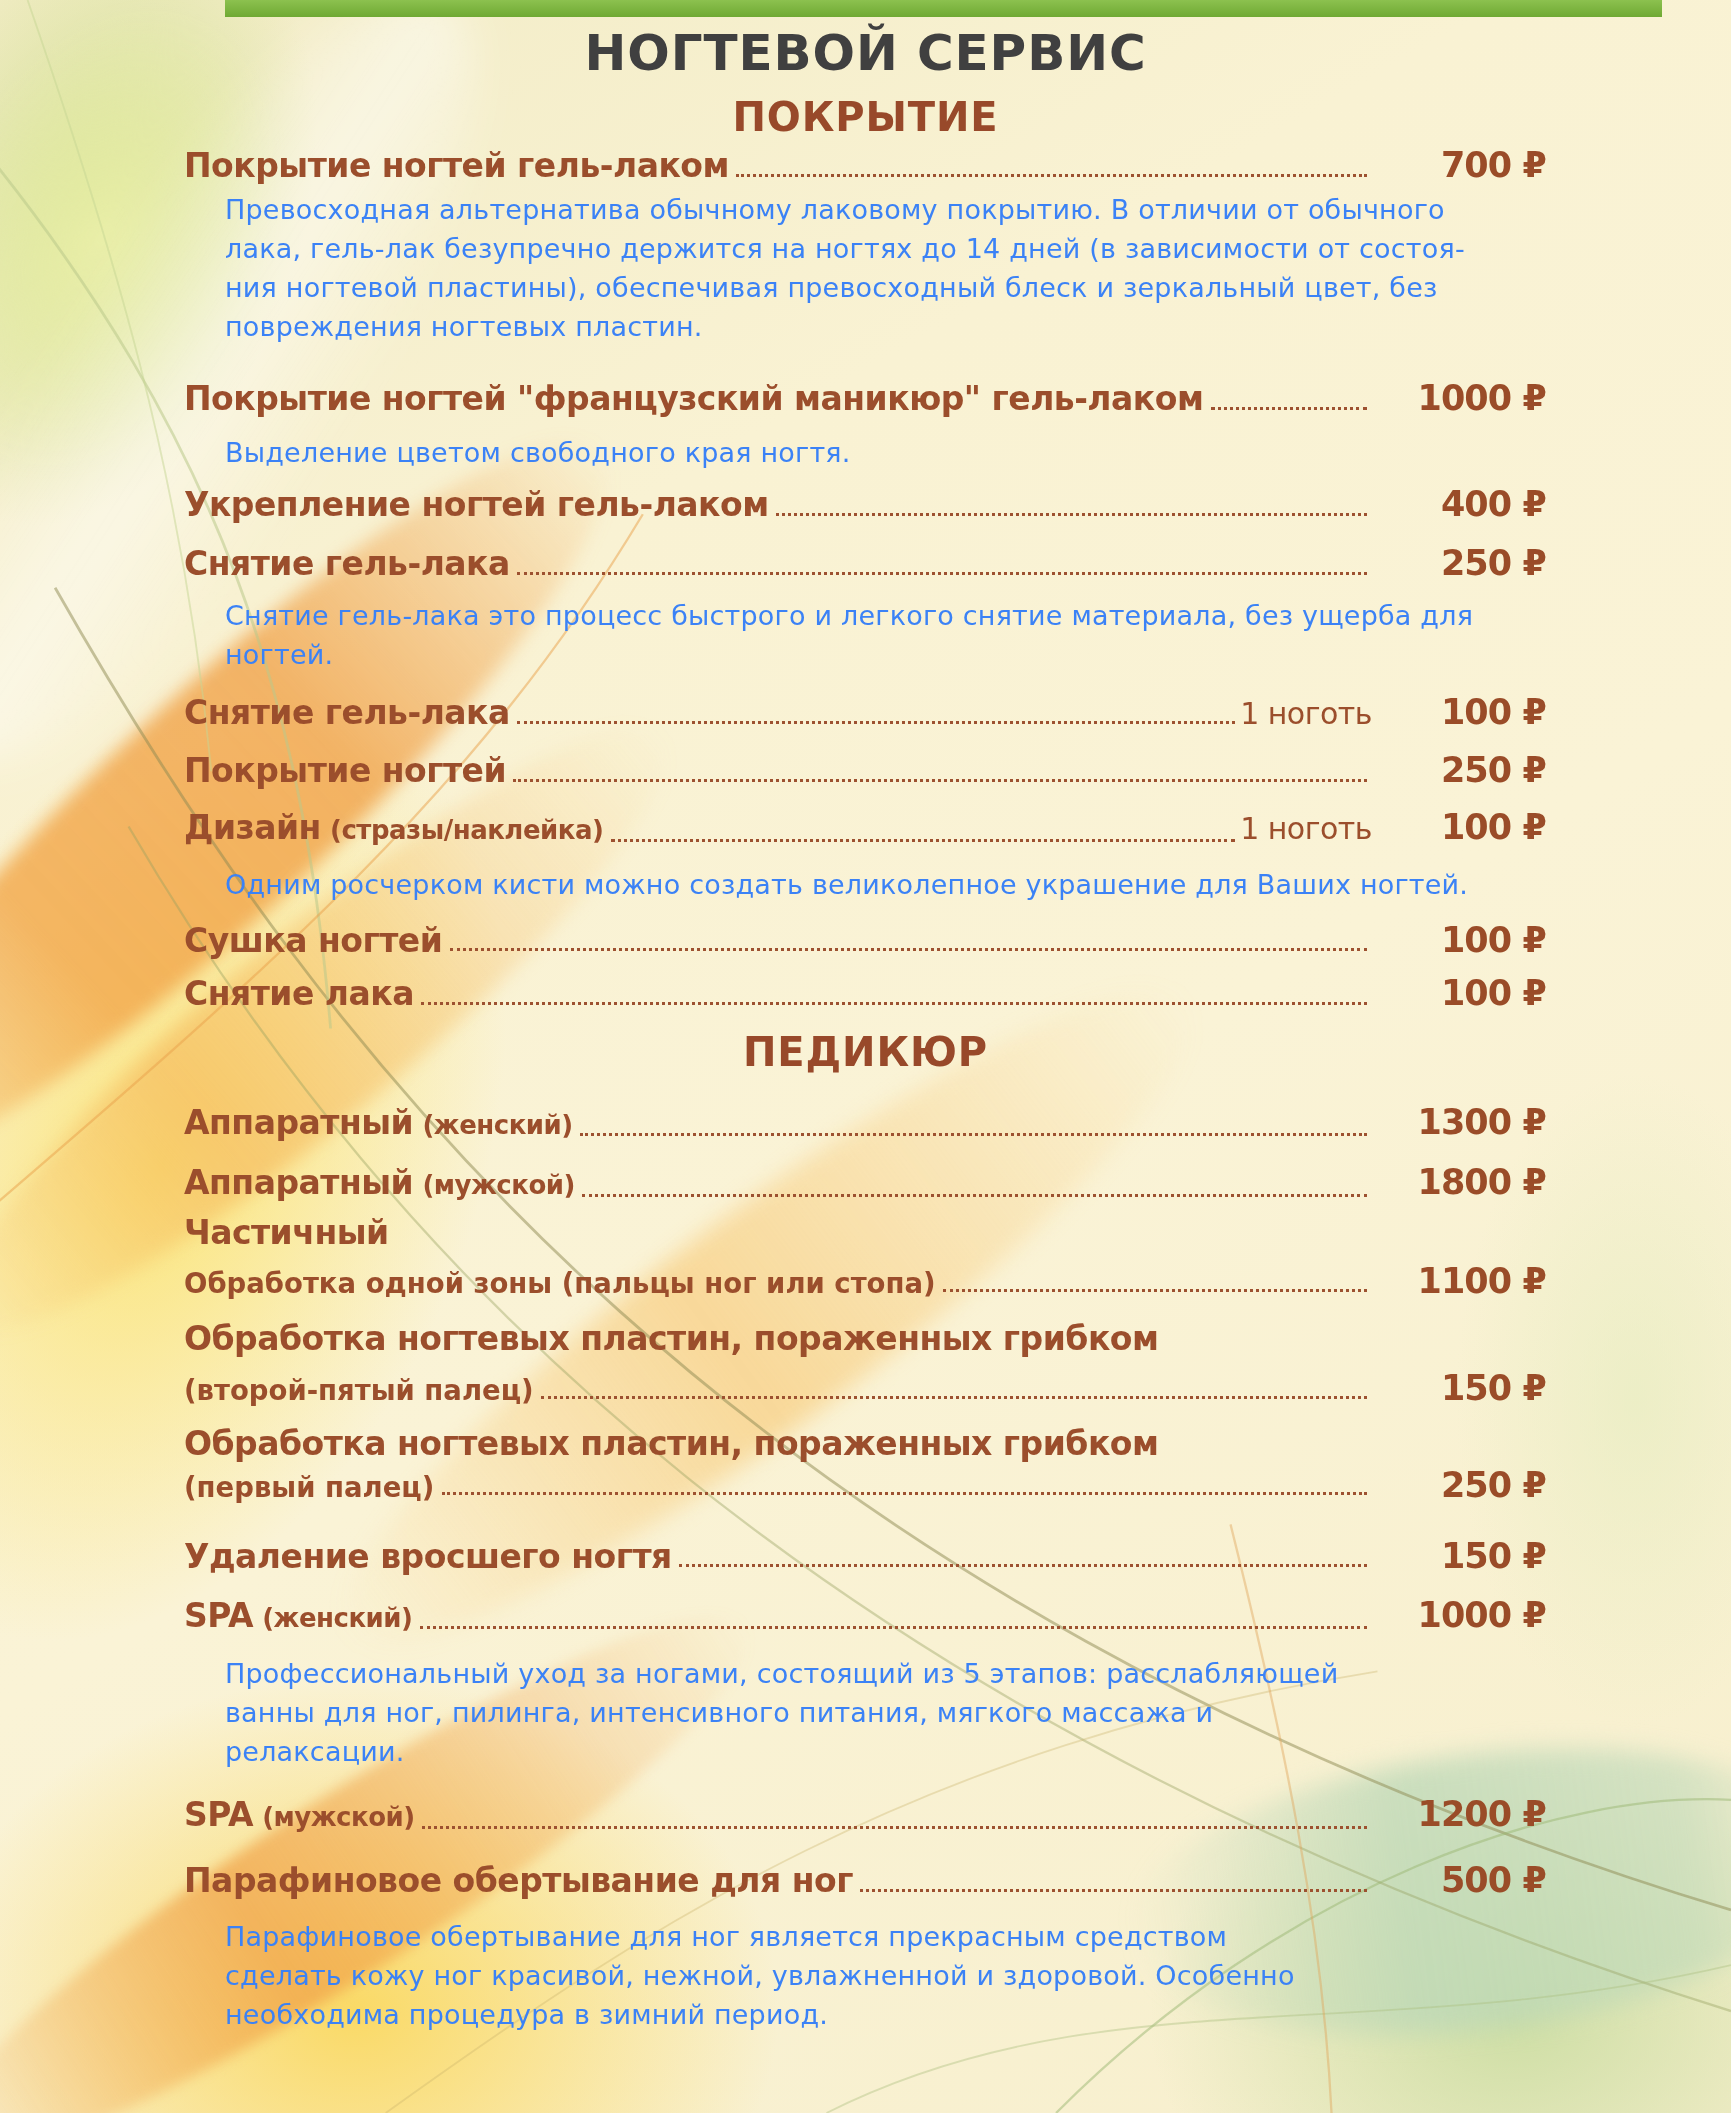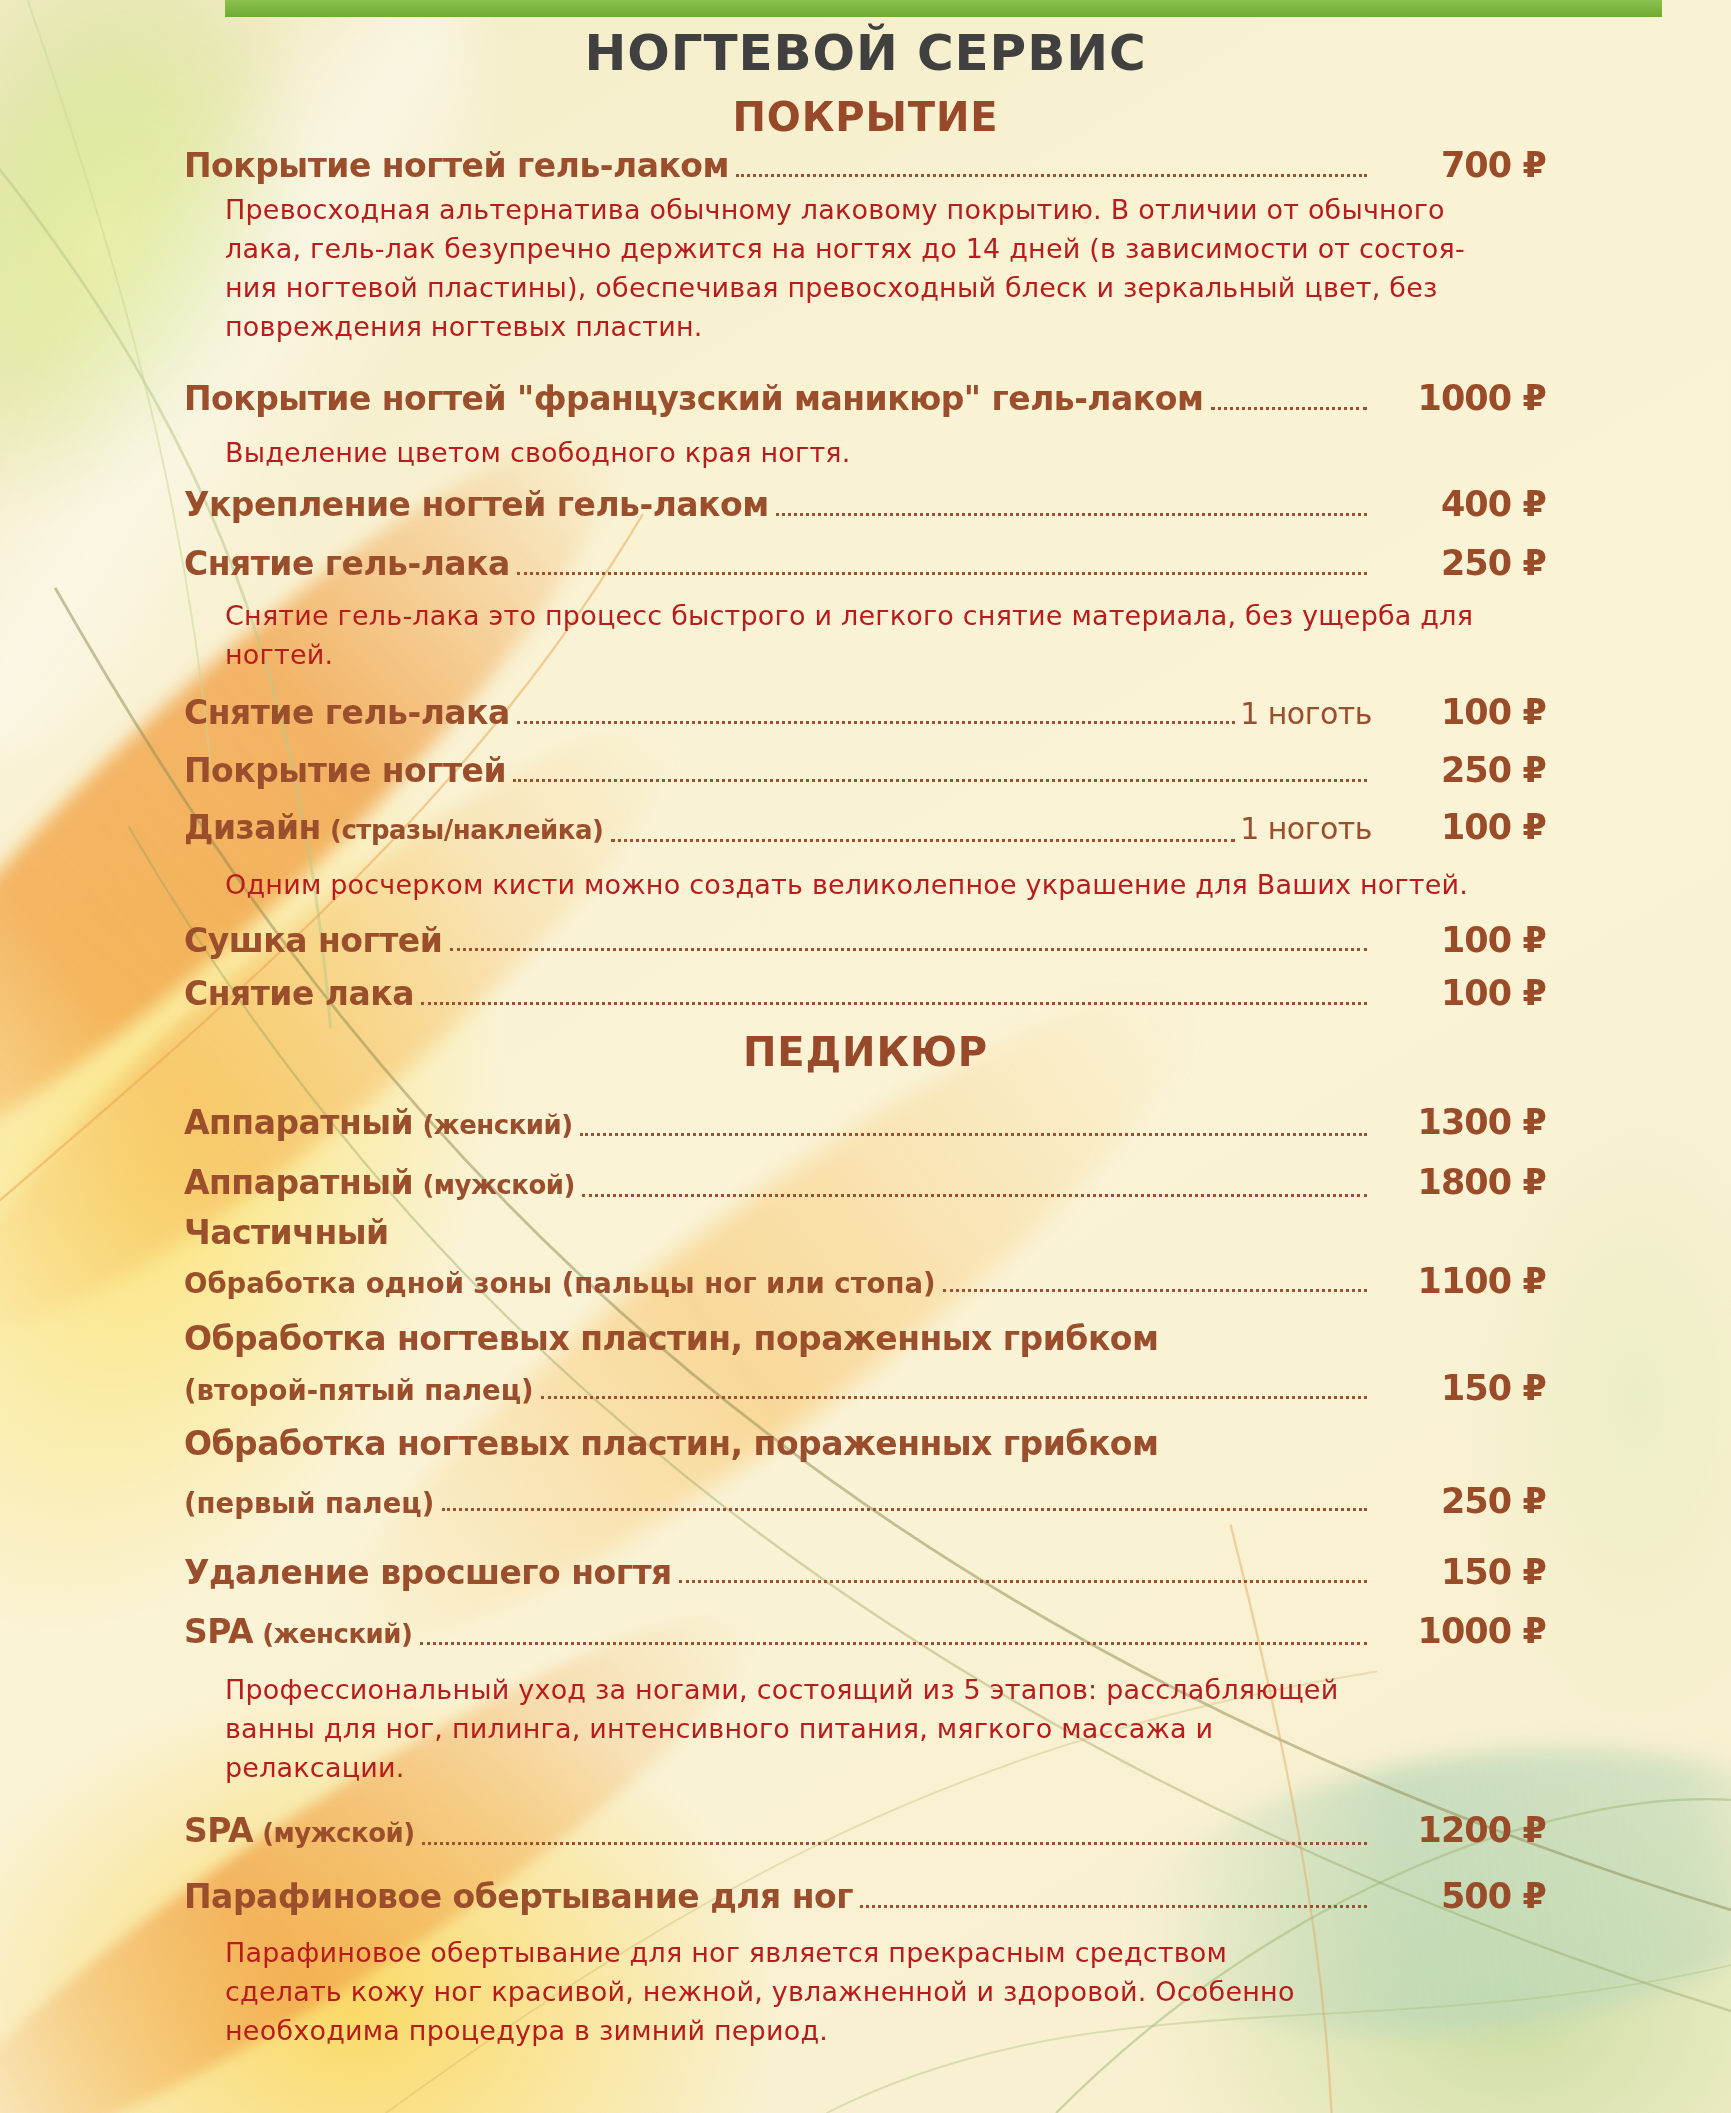--- a/index.html
+++ b/index.html
@@ -49,21 +49,21 @@
       color:#9b4e2c;letter-spacing:-0.5px;white-space:nowrap;}
   .row .name{flex:0 0 auto;}
   .row .paren{font-size:26px;margin-left:9.2px;}
   .row.small{font-size:27.5px;line-height:33px;}
   .row.small .name{letter-spacing:0;}
   .leader{flex:1 1 auto;min-width:22px;align-self:flex-end;height:0;margin:0 5.5px 8.3px 7.3px;
       border-bottom:3.7px dotted #9d5130;}
   .noleader{flex:1 1 auto;}
   .unit{flex:0 0 auto;font-weight:normal;font-size:30px;}
   .price{flex:0 0 174px;text-align:right;font-size:35px;letter-spacing:-0.9px;color:#9a4c28;}
-  .desc{margin-left:41px;font-size:27px;line-height:39px;font-weight:normal;color:#b91c1c;
+  .desc{margin-left:41px;font-size:27px;line-height:39px;font-weight:normal;color:#3b82f6;
       letter-spacing:0.2px;white-space:nowrap;}
 </style>
 </head>
 <body>
 
 <div class="bg">
   <div class="w w1"></div>
   <div class="w w2"></div>
   <div class="w w3"></div>
   <div class="w w4"></div>
@@ -210,21 +210,21 @@
       <span class="name">(второй-пятый палец)</span>
       <span class="leader"></span>
       <span class="price">150 ₽</span>
     </div>
 
     <div class="row" style="margin-top:16.5px">
       <span class="name">Обработка ногтевых пластин, пораженных грибком</span>
       <span class="noleader"></span>
     </div>
 
-    <div class="row small" style="margin-top:22px">
+    <div class="row small" style="margin-top:6px">
       <span class="name">(первый палец)</span>
       <span class="leader"></span>
       <span class="price">250 ₽</span>
     </div>
 
     <div class="row" style="margin-top:33px">
       <span class="name">Удаление вросшего ногтя</span>
       <span class="leader"></span>
       <span class="price">150 ₽</span>
     </div>

